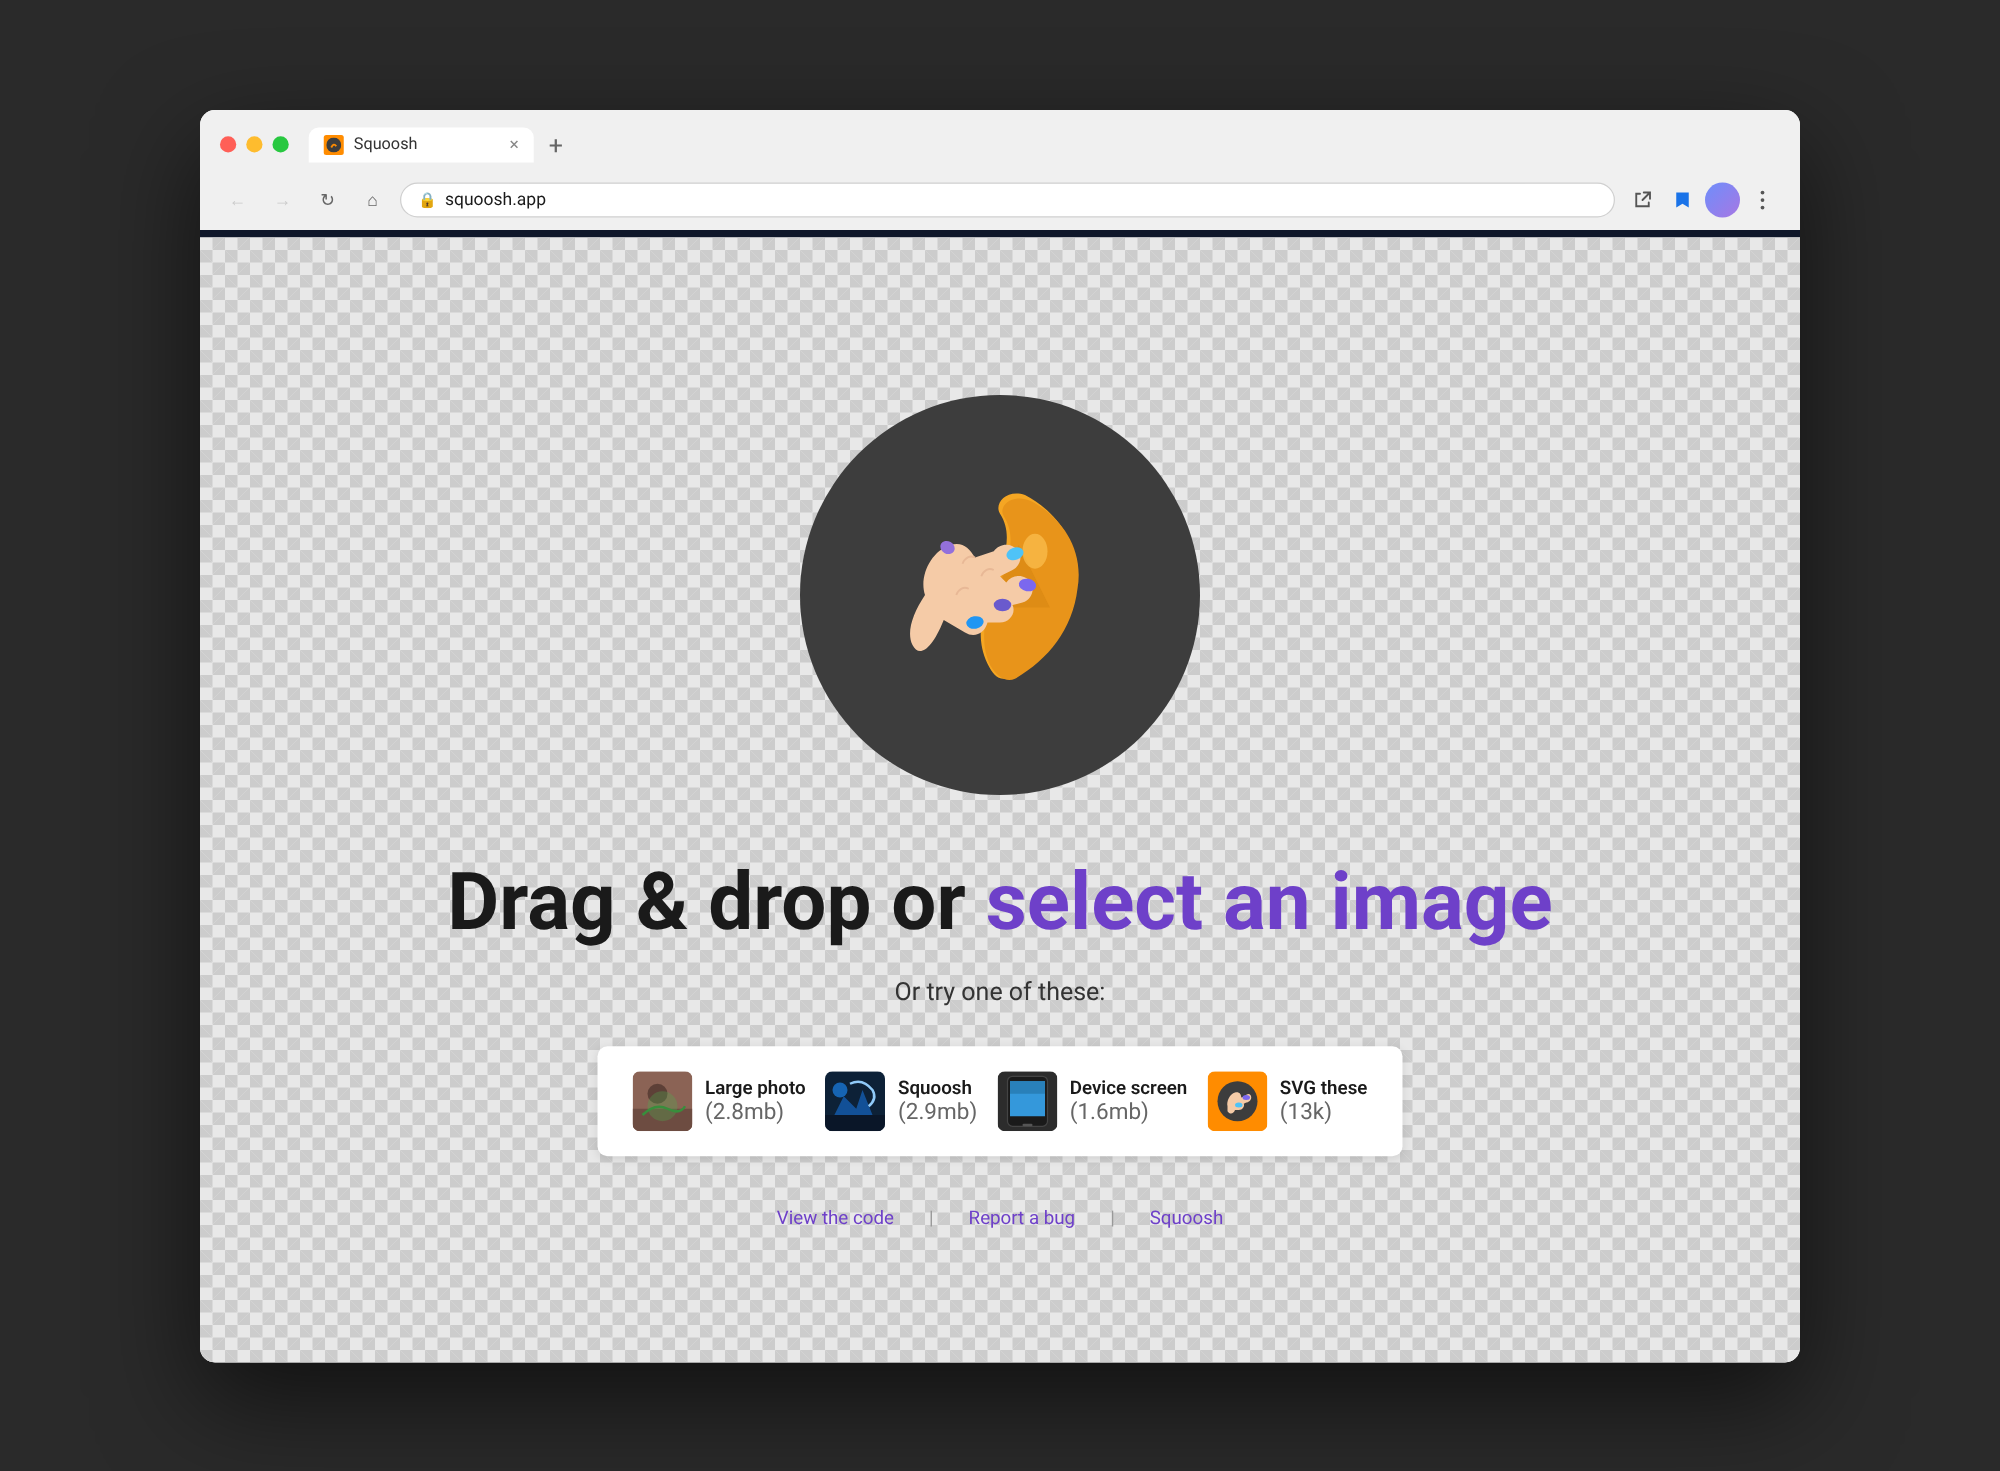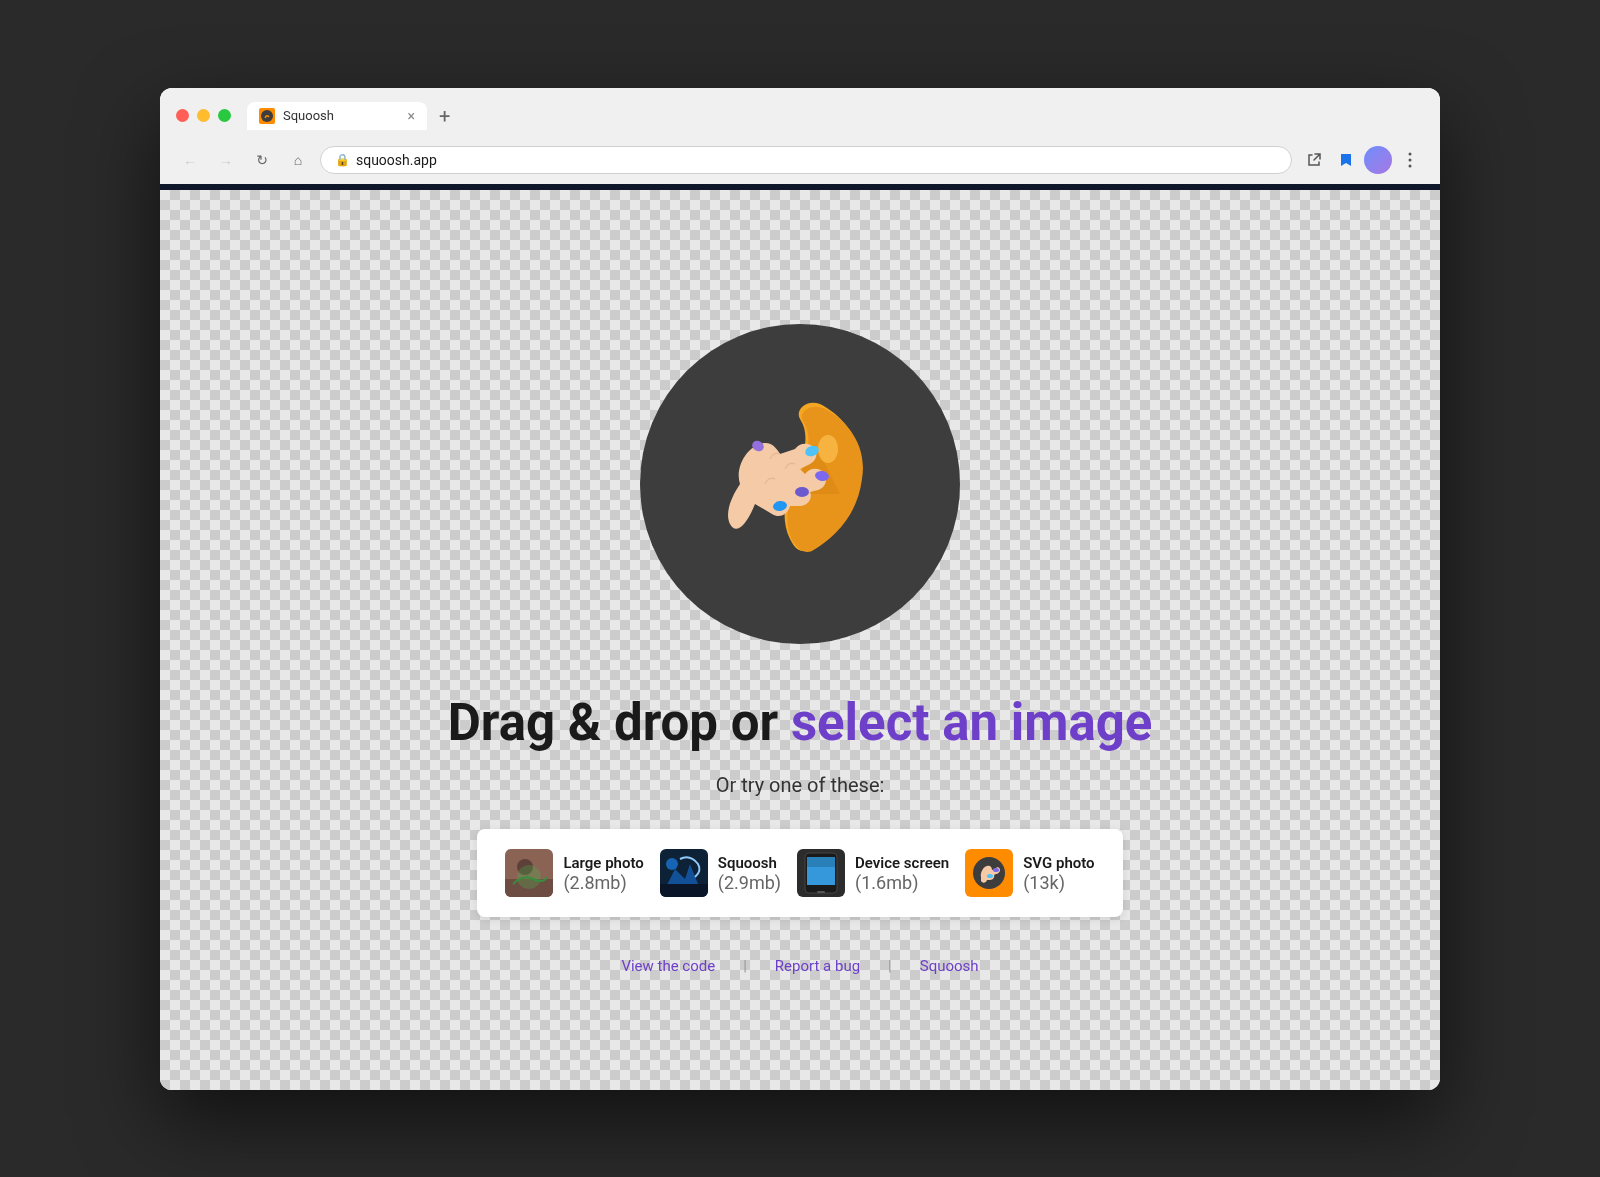--- a/index.html
+++ b/index.html
@@ -207,21 +207,21 @@
       position: relative;
     }
 
     .logo-circle svg {
       width: 240px;
       height: 240px;
     }
 
     
     .main-heading {
-      font-size: 51px;
+      font-size: 64px;
       font-weight: 700;
       color: #1a1a1a;
       text-align: right;
       margin-bottom: 20px;
       line-height: 1.2;
     }
 
     .heading-accent {
       color: #6e40c9;
     }
@@ -456,21 +456,21 @@
           <svg viewBox="0 0 48 48">
             <rect width="48" height="48" fill="#ff8c00" rx="4"></rect>
             <circle cx="24" cy="24" r="16" fill="#3d3d3d"></circle>
 
             <path d="M16 28 C15 24, 18 18, 22 17 C25 16, 27 18, 27 21 L30 20 C32 17, 35 18, 35 21 C35 23, 33 25, 31 25 L29 26 C30 28, 28 31, 25 31 L22 31 C21 34, 18 35, 16 32Z" fill="#f5cba7"></path>
             <ellipse cx="31" cy="21" rx="3" ry="2" fill="#7b68ee"></ellipse>
             <ellipse cx="25" cy="27" rx="3" ry="2" fill="#4fc3f7"></ellipse>
           </svg>
         </div>
         <div class="sample-info">
-          <span class="sample-name">SVG photo</span>
+          <span class="sample-name">SVG these</span>
           <span class="sample-size">(13k)</span>
         </div>
       </div>
 
     </div>
 
     <div class="footer-links">
       <a class="footer-link">View the code</a>
       <span class="footer-separator">|</span>
       <a class="footer-link">Report a bug</a>

